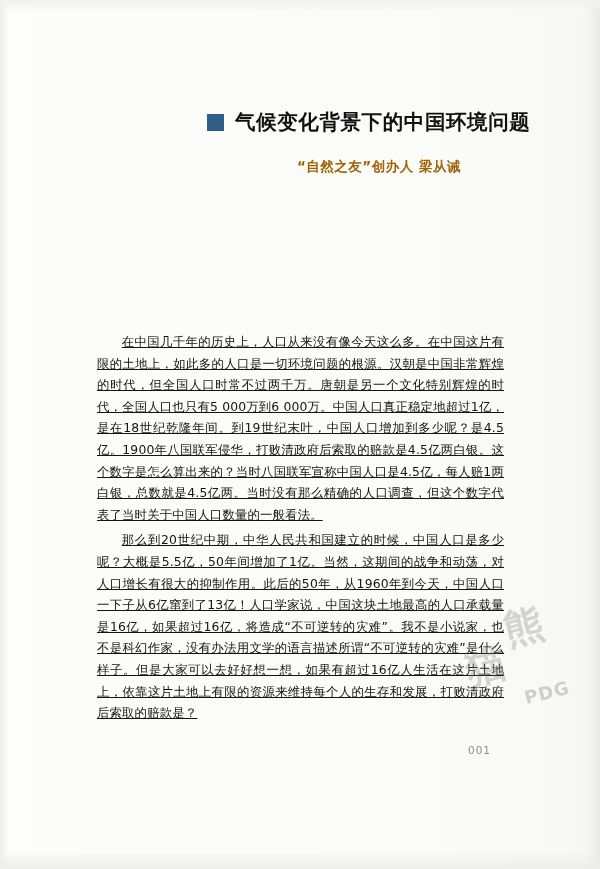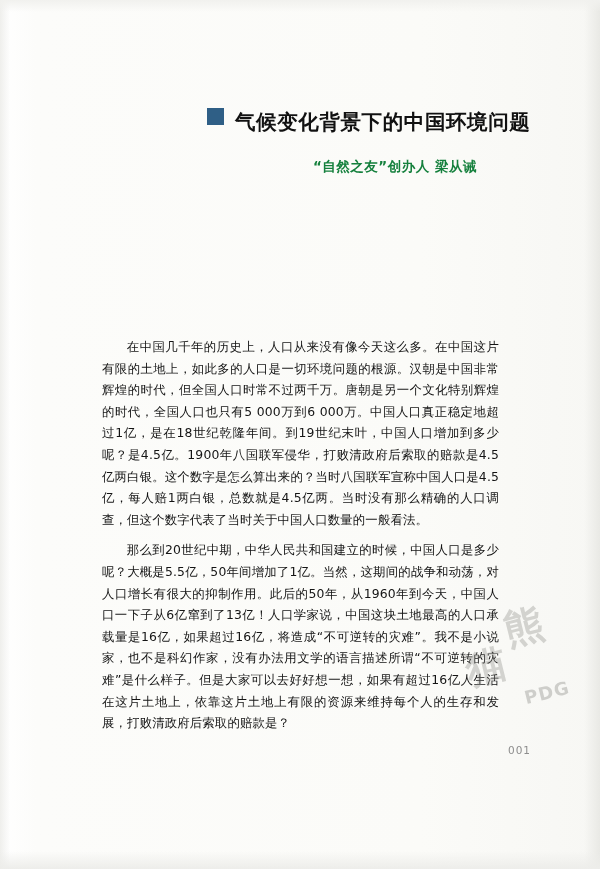--- a/index.html
+++ b/index.html
@@ -33,66 +33,68 @@
     position: absolute;
     left: 0; top: 0;
     width: 600px;
     height: 869px;
   }
   .title-row {
     position: absolute;
     left: 183px;
     top: 108px;
     display: flex;
+    align-items: center;
     padding-left: 24px;
   }
   .title-marker {
     width: 17px;
     height: 17px;
     background: #2f5f86;
     margin-right: 11px;
     flex: 0 0 auto;
   }
   .doc-title {
     font-family: "DejaVu Sans", "Liberation Sans", sans-serif;
     font-size: 20.5px;
     font-weight: bold;
     color: #111111;
     letter-spacing: 0.6px;
     white-space: nowrap;
   }
   .byline {
     position: absolute;
-    left: 313px;
+    left: 297px;
     top: 158px;
     font-size: 13.5px;
     font-weight: bold;
-    color: #15803d;
+    color: #a16207;
     letter-spacing: 0.5px;
     white-space: nowrap;
   }
   .body-text {
     position: absolute;
     left: 93px;
     top: 327px;
     width: 415px;
     font-size: 12.4px;
     line-height: 21.6px;
     color: #141414;
     text-align: justify;
     text-justify: inter-ideograph;
     letter-spacing: 0.15px;
   }
   .body-text p {
-    margin: 9px;
+    margin: 4px;
     text-indent: 2em;
+    text-decoration: underline;
   }
   .page-number {
     position: absolute;
-    left: 508px;
+    left: 468px;
     top: 744px;
     font-size: 10.5px;
     color: #8d8d8d;
     letter-spacing: 1px;
   }
   
   .watermark {
     position: absolute;
     right: 28px;
     bottom: 160px;

